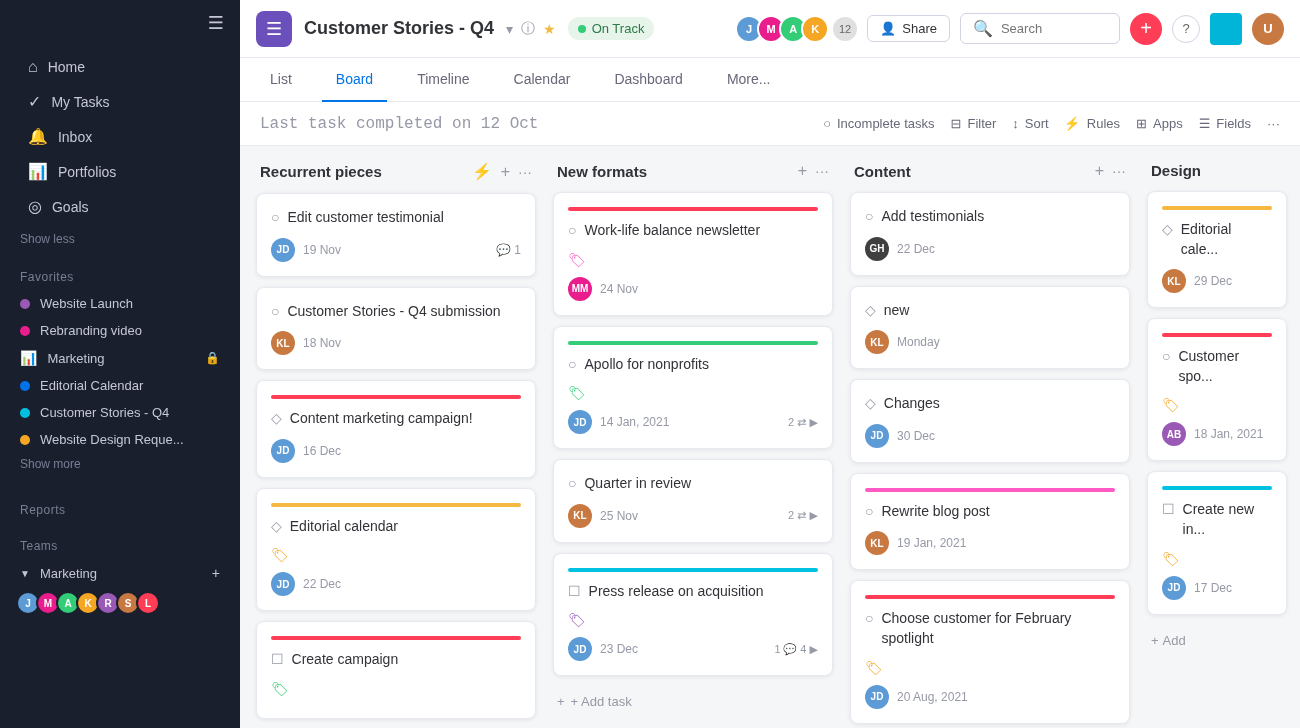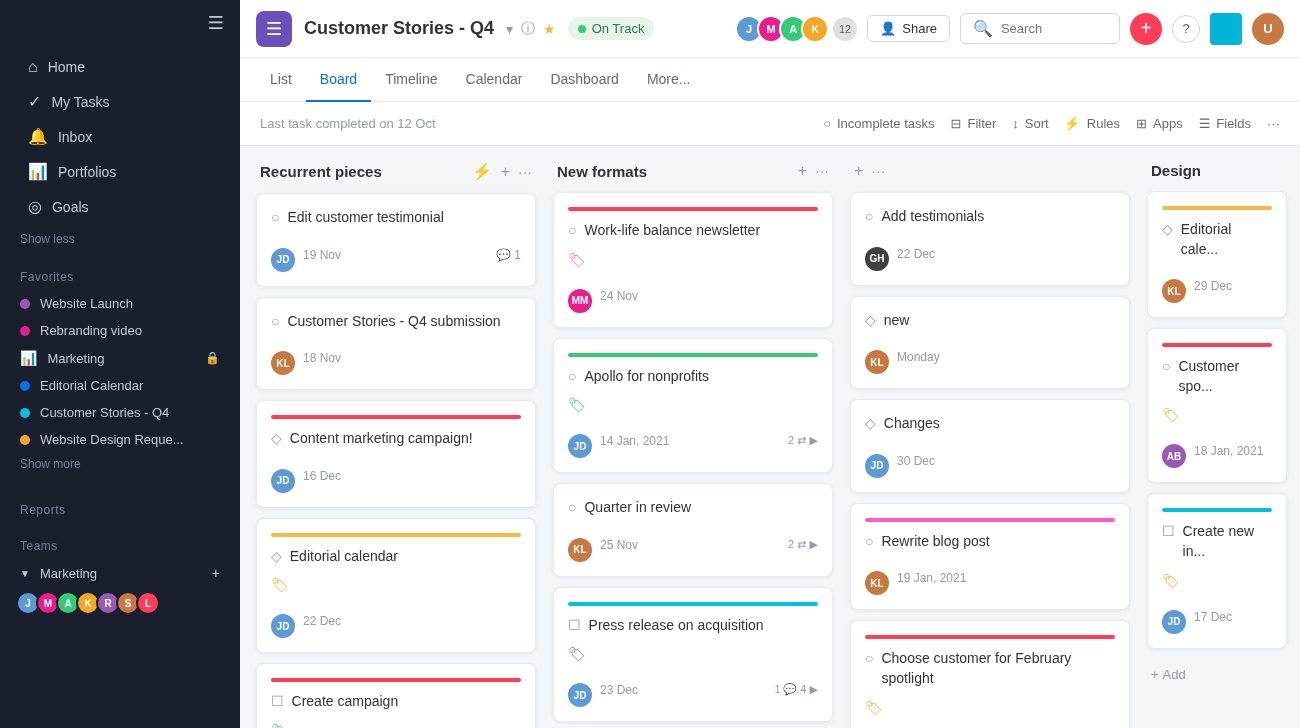--- a/index.html
+++ b/index.html
@@ -40,27 +40,27 @@
     .avatar-count { background: #e0e0e0; color: #666; font-size: 11px; width: 24px; height: 24px; border-radius: 50%; display: flex; align-items: center; justify-content: center; margin-left: 4px; }
     .share-btn { display: flex; align-items: center; gap: 6px; border: 1px solid #d0d4e4; border-radius: 6px; padding: 5px 12px; font-size: 13px; cursor: pointer; background: white; color: #323338; }
     .search-box { display: flex; align-items: center; gap: 8px; border: 1px solid #d0d4e4; border-radius: 6px; padding: 5px 12px; background: white; width: 160px; }
     .search-input { border: none; outline: none; font-size: 13px; color: #be185d; width: 100%; background: transparent; }
     .add-btn { width: 32px; height: 32px; background: #ff3d57; border-radius: 50%; display: flex; align-items: center; justify-content: center; color: white; font-size: 20px; cursor: pointer; }
     .help-btn { width: 28px; height: 28px; border: 1px solid #d0d4e4; border-radius: 50%; display: flex; align-items: center; justify-content: center; font-size: 13px; color: #666; cursor: pointer; }
     .color-block { width: 32px; height: 32px; background: #00b5d8; border-radius: 4px; }
     .user-avatar { width: 32px; height: 32px; border-radius: 50%; background: #c87941; display: flex; align-items: center; justify-content: center; color: white; font-size: 13px; font-weight: bold; }
 
     
-    .sub-nav { background: white; border-bottom: 1px solid #e6e9ef; padding: 0 16px; display: flex; align-items: center; gap: 0; height: 44px; flex-shrink: 0; }
+    .sub-nav { background: white; border-bottom: 1px solid #e6e9ef; padding: 0 16px; display: flex; align-items: center; gap: 16px; height: 44px; flex-shrink: 0; }
     .sub-nav-item { padding: 0 14px; height: 44px; display: flex; align-items: center; font-size: 14px; color: #676879; cursor: pointer; border-bottom: 2px solid transparent; }
     .sub-nav-item.active { color: #0073ea; border-bottom: 2px solid #0073ea; font-weight: 500; }
 
     
     .toolbar { background: white; border-bottom: 1px solid #e6e9ef; padding: 0 20px; display: flex; align-items: center; gap: 16px; height: 44px; flex-shrink: 0; }
-    .toolbar-info { font-size: 13px; color: #9699a6; }
+    .toolbar-info { font-size: 16px; color: #9699a6; font-family: Liberation Mono, monospace; }
     .toolbar-right { margin-left: auto; display: flex; align-items: center; gap: 16px; }
     .toolbar-btn { display: flex; align-items: center; gap: 6px; font-size: 13px; color: #676879; cursor: pointer; }
 
     
     .board { display: flex; gap: 1px; padding: 16px; overflow-x: auto; flex: 1; align-items: flex-start; }
     .column { width: 280px; flex-shrink: 0; margin-right: 16px; }
     .column-header { display: flex; align-items: center; gap: 8px; padding: 0 4px 12px; }
     .column-title { font-size: 15px; font-weight: 600; color: #323338; flex: 1; }
     .column-header-icon { color: #f5b942; font-size: 16px; }
     .column-add-btn { color: #9699a6; cursor: pointer; font-size: 16px; }
@@ -71,21 +71,21 @@
     .card-accent { height: 4px; border-radius: 2px; margin-bottom: 10px; }
     .card-accent.red { background: #ff3d57; }
     .card-accent.green { background: #33cc77; }
     .card-accent.yellow { background: #f5b942; }
     .card-accent.cyan { background: #00c2e0; }
     .card-accent.pink { background: #ff5ac4; }
     .card-title-row { display: flex; align-items: flex-start; gap: 8px; margin-bottom: 10px; }
     .card-status-icon { font-size: 14px; color: #9699a6; flex-shrink: 0; margin-top: 1px; }
     .card-status-icon.diamond { color: #9699a6; }
     .card-title { font-size: 14px; color: #323338; font-weight: 500; line-height: 1.4; }
-    .card-footer { display: flex; align-items: flex-start; gap: 8px; margin-top: 20px; }
+    .card-footer { display: flex; align-items: center; gap: 8px; margin-top: 8px; }
     .card-avatar { width: 24px; height: 24px; border-radius: 50%; display: flex; align-items: center; justify-content: center; color: white; font-size: 10px; font-weight: bold; flex-shrink: 0; }
     .card-date { font-size: 12px; color: #9699a6; flex: 1; }
     .card-meta { display: flex; align-items: center; gap: 8px; margin-left: auto; }
     .card-comment { font-size: 12px; color: #9699a6; display: flex; align-items: center; gap: 3px; }
     .sub-icons { display: flex; align-items: center; gap: 4px; font-size: 11px; color: #9699a6; }
     .add-task { display: flex; align-items: center; gap: 6px; padding: 8px 4px; font-size: 13px; color: #9699a6; cursor: pointer; }
   </style>
 </head>
 <body>
 
@@ -393,20 +393,21 @@
       </div>
 
       <div class="add-task">
         <span>+</span>
         <span>+ Add task</span>
       </div>
     </div>
 
     <div class="column">
       <div class="column-header">
+        <span class="column-title">Content</span>
         <span class="column-add-btn">+</span>
         <span class="column-more-btn">···</span>
       </div>
 
       <div class="card">
         <div class="card-title-row">
           <span class="card-status-icon">○</span>
           <span class="card-title">Add testimonials</span>
         </div>
         <div class="card-footer">

